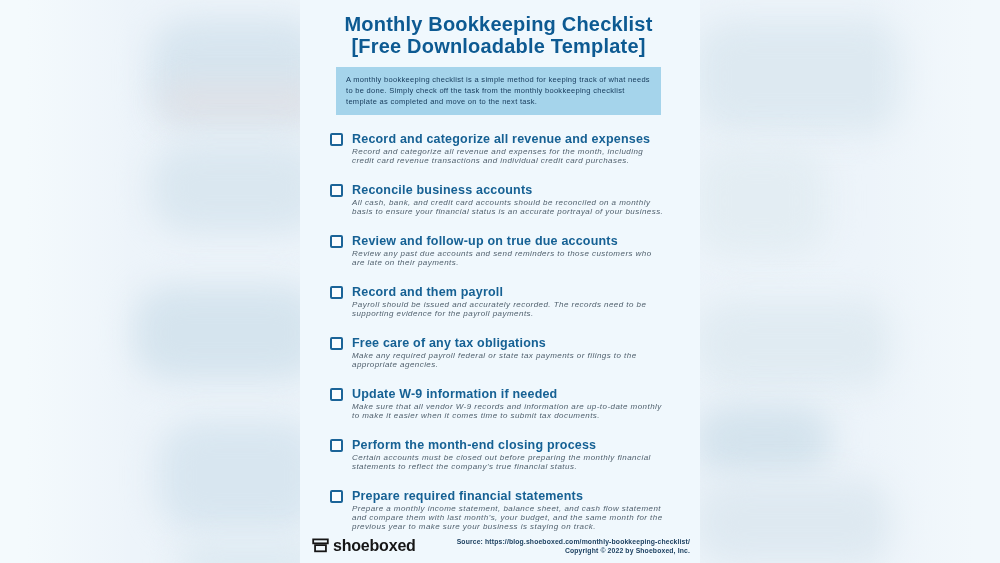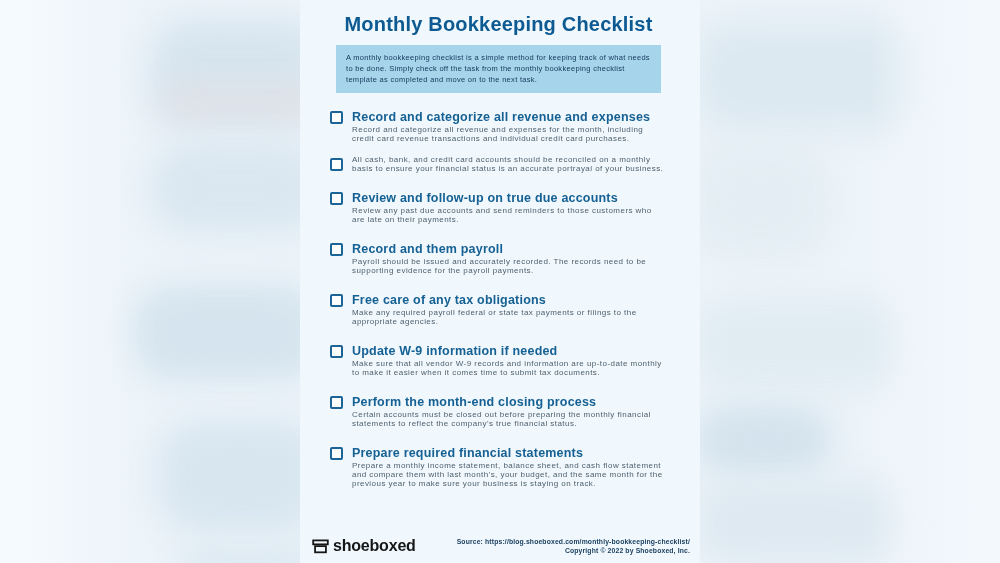--- a/index.html
+++ b/index.html
@@ -56,26 +56,26 @@
     border: 2px solid #1b6498; border-radius: 2px;
     background: #fbfdff;
   }
   .item-title {
     font-size: 12.5px; font-weight: bold; color: #166194;
     line-height: 16px; letter-spacing: 0.2px; margin-bottom: 1px;
     white-space: nowrap;
     margin-top: 16px;
   }
   .item-desc {
-    font-size: 8px; color: #50606d;
+    font-size: 8px; font-style: italic; color: #50606d;
     line-height: 1.12; letter-spacing: 0.45px; max-width: 320px;
   }
   .footer {
     position: absolute; left: 12px; right: 10px; bottom: 8px;
-    display: flex; justify-content: space-between; align-items: flex-end;
+    display: flex; justify-content: space-between; align-items: center;
   }
   .logo { display: flex; align-items: center; gap: 4px; color: #161616; }
   .logo-text { font-size: 16px; font-weight: bold; letter-spacing: -0.2px; }
   .source {
     text-align: right; font-size: 6.8px; font-weight: bold;
     color: #1d4161; line-height: 1.35; letter-spacing: 0.15px;
   }
 </style>
 </head>
 <body>
@@ -95,36 +95,38 @@
     <div class="blob b10"></div>
     <div class="blob b11"></div>
     <div class="edge edge-left"></div>
     <div class="edge edge-right"></div>
   </div>
 
   <div class="panel">
 
     <h1 class="title">
       <span>Monthly Bookkeeping Checklist</span>
+      <span>[Free Downloadable Template]</span>
     </h1>
 
     <div class="intro">
       <span>A monthly bookkeeping checklist is a simple method for keeping track of what needs to be done. Simply check off the task from the monthly bookkeeping checklist template as completed and move on to the next task.</span>
     </div>
 
     <div class="list">
 
       <div class="item">
         <span class="checkbox"></span>
         <div class="item-title">Record and categorize all revenue and expenses</div>
         <div class="item-desc">Record and categorize all revenue and expenses for the month, including credit card revenue transactions and individual credit card purchases.</div>
       </div>
 
       <div class="item">
         <span class="checkbox"></span>
+        <div class="item-title">Reconcile business accounts</div>
         <div class="item-desc">All cash, bank, and credit card accounts should be reconciled on a monthly basis to ensure your financial status is an accurate portrayal of your business.</div>
       </div>
 
       <div class="item">
         <span class="checkbox"></span>
         <div class="item-title">Review and follow-up on true due accounts</div>
         <div class="item-desc">Review any past due accounts and send reminders to those customers who are late on their payments.</div>
       </div>
 
       <div class="item">

